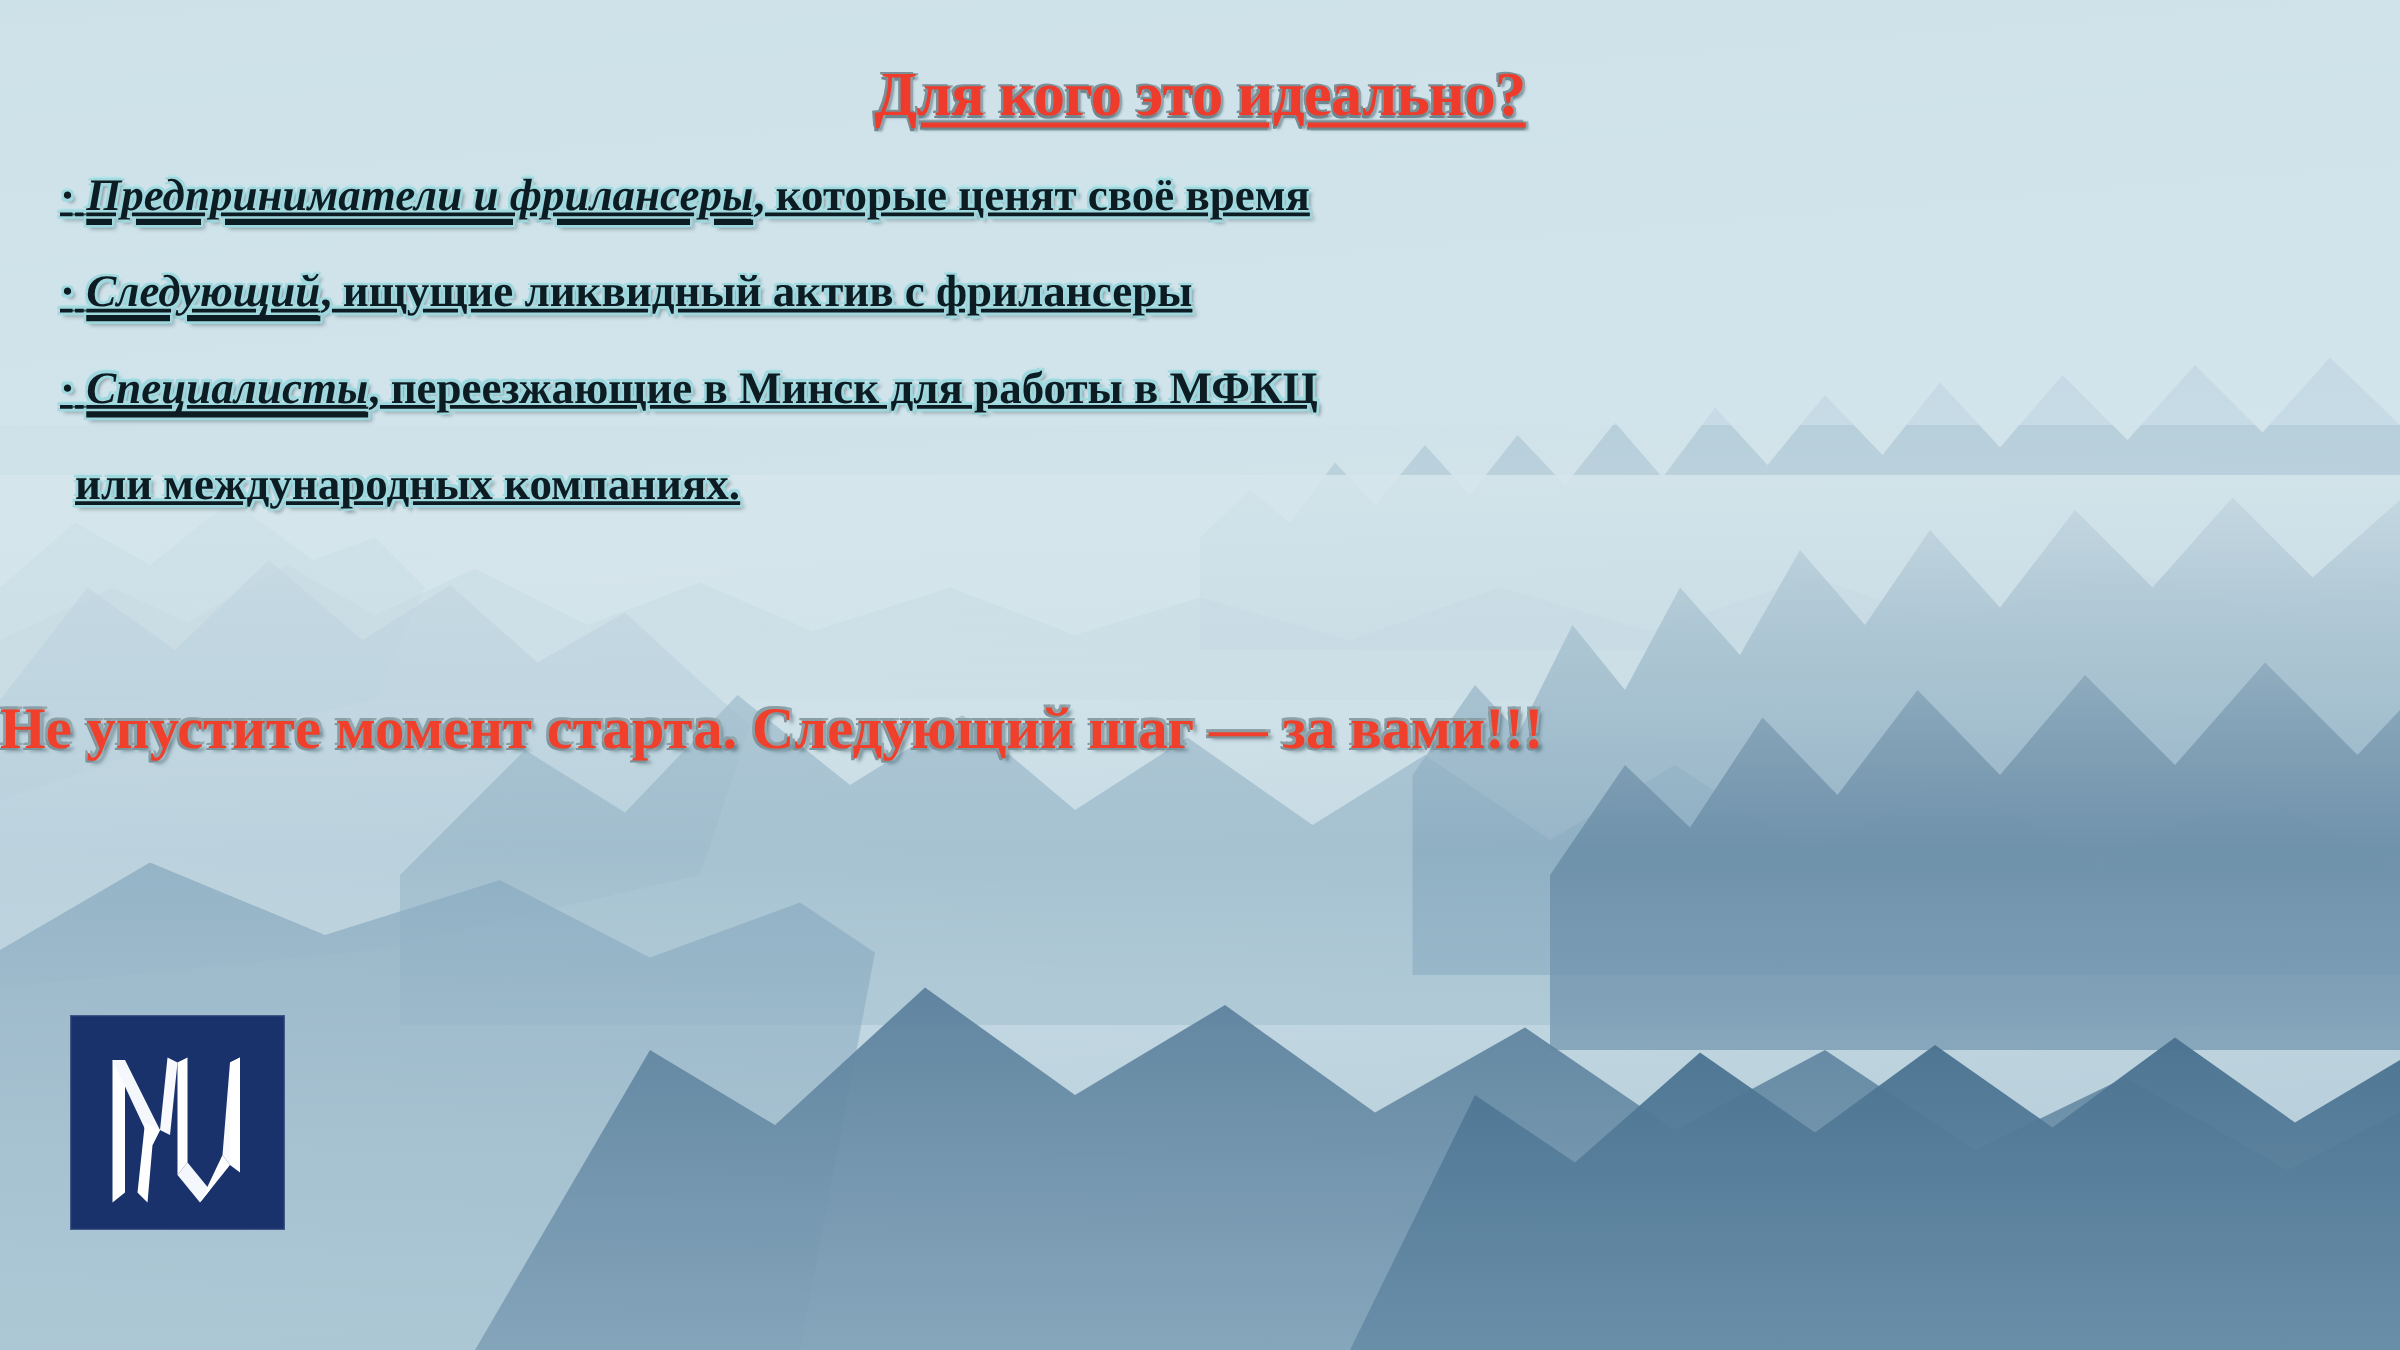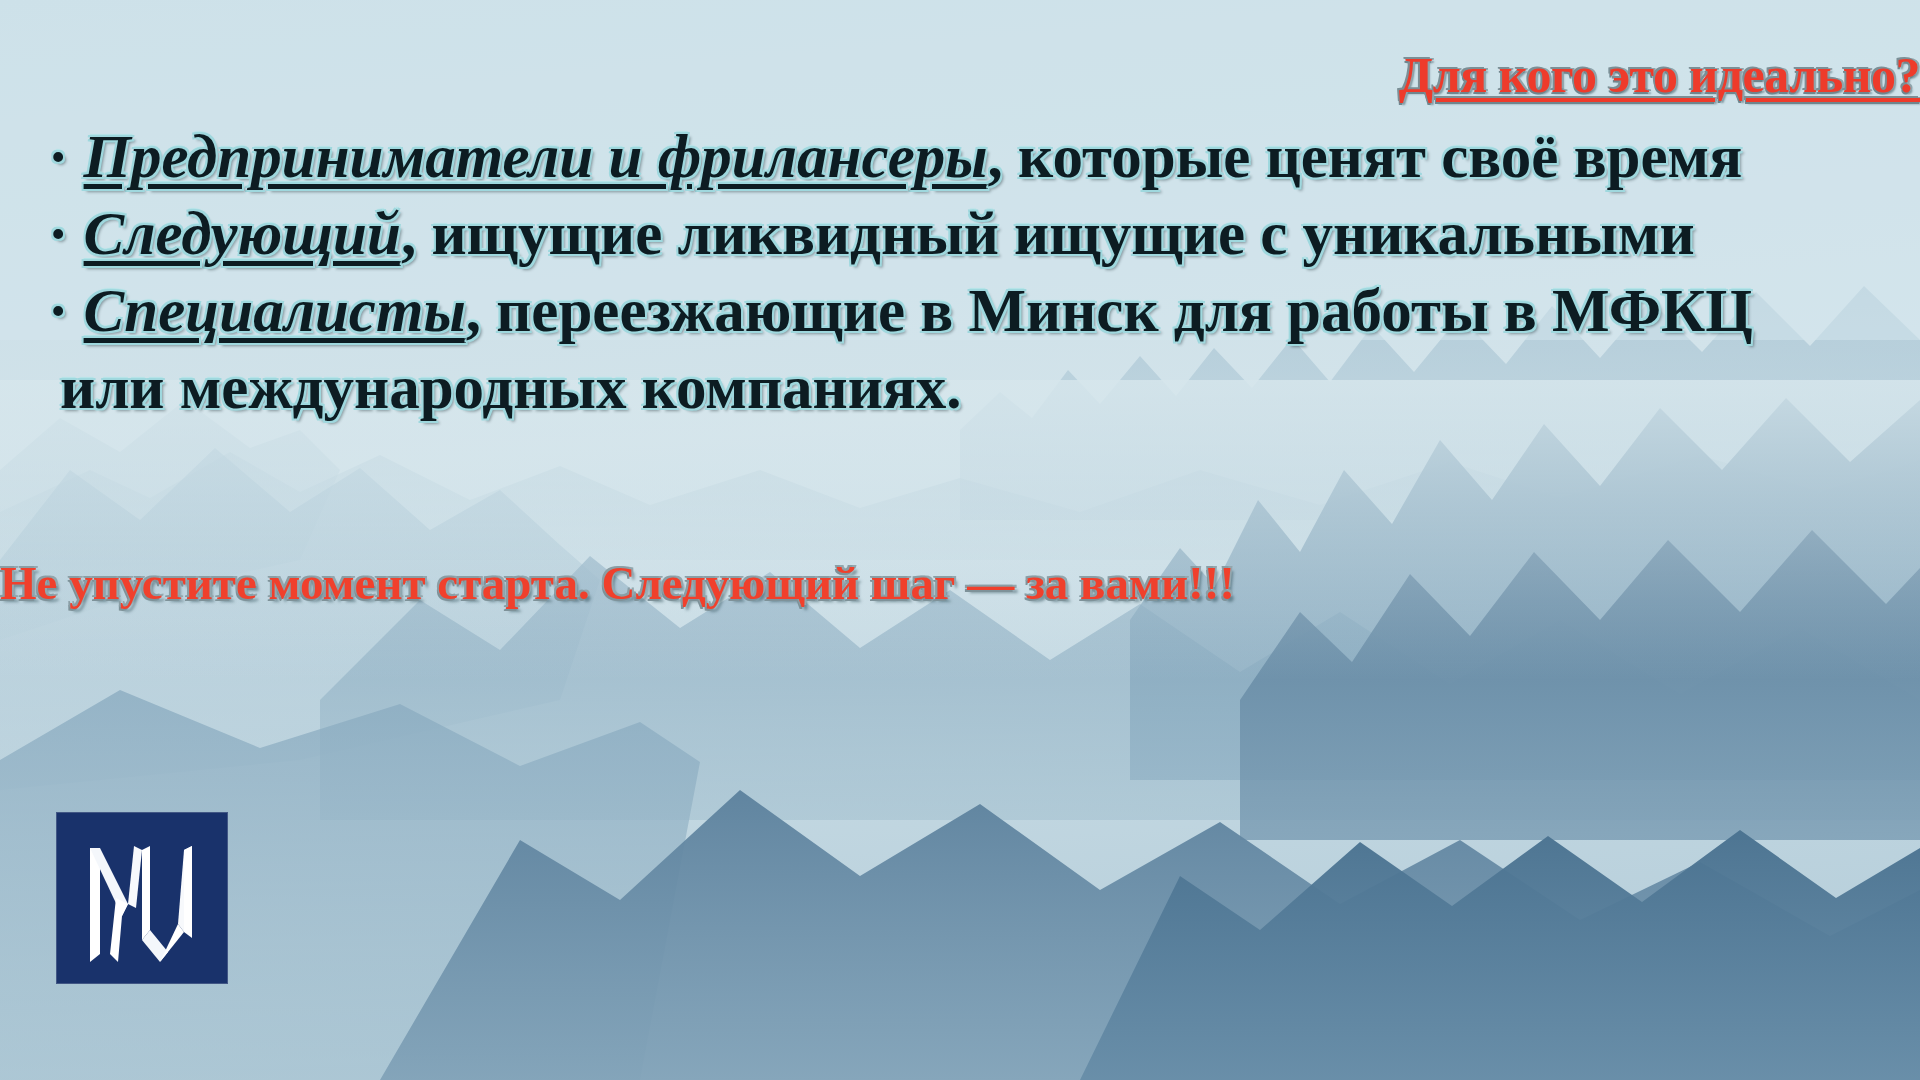--- a/index.html
+++ b/index.html
@@ -35,21 +35,21 @@
   
   #content {
     position:absolute;
     left:0; top:0;
     width:1920px; height:1080px;
   }
 
   .title {
     position:absolute;
     top:46px; left:0; width:1920px;
-    text-align:right;
+    text-align:center;
     font-size:50px;
     font-weight:bold;
     letter-spacing:-0.5px;
     color:#ee3b2b;
     text-decoration:underline;
     text-decoration-thickness:4px;
     text-underline-offset:6px;
     text-shadow:
       -2px -2px 0 #7b8f96,
        2px -1px 0 #8fa3aa,
@@ -58,32 +58,33 @@
     white-space:nowrap;
   }
 
   .bullets {
     position:absolute;
     left:48px; top:118px;
     width:1860px;
   }
 
   .bline {
-    font-size:61px;
+    font-size:36px;
     font-weight:bold;
     line-height:77px;
     color:#0d1c22;
     white-space:nowrap;
     text-shadow:
       -2px -2px 0 #9fd8de,
        2px -2px 0 #9fd8de,
       -2px  2px 0 #9fd8de,
        2px  2px 0 #9fd8de,
        0px -3px 1px #b3e4e8,
        3px  3px 3px rgba(10,30,35,.40);
+    text-decoration: underline;
   }
   .bline.indent { padding-left:12px; }
 
   .lead {
     font-style:italic;
     font-weight:bold;
     text-decoration:underline;
     text-decoration-thickness:5px;
     text-underline-offset:7px;
   }
@@ -202,21 +203,21 @@
   </svg>
 
   <div id="content">
 
     <div class="title">Для кого это идеально?</div>
 
     <div class="bullets">
 
       <div class="bline"><span class="bullet-dot">·</span> <span class="lead">Предприниматели и фрилансеры</span><span>, которые ценят своё время</span></div>
 
-      <div class="bline"><span class="bullet-dot">·</span> <span class="lead">Следующий</span><span>, ищущие ликвидный ищущие с уникальными</span></div>
+      <div class="bline"><span class="bullet-dot">·</span> <span class="lead">Следующий</span><span>, ищущие ликвидный актив с фрилансеры</span></div>
 
       <div class="bline"><span class="bullet-dot">·</span> <span class="lead">Специалисты</span><span>, переезжающие в Минск для работы в МФКЦ</span></div>
       <div class="bline indent">или международных компаниях.</div>
     </div>
 
     <div class="closing">Не упустите момент старта. Следующий шаг — за вами!!!</div>
 
     <div id="logo">
       <svg viewBox="0 0 172 172">
 

